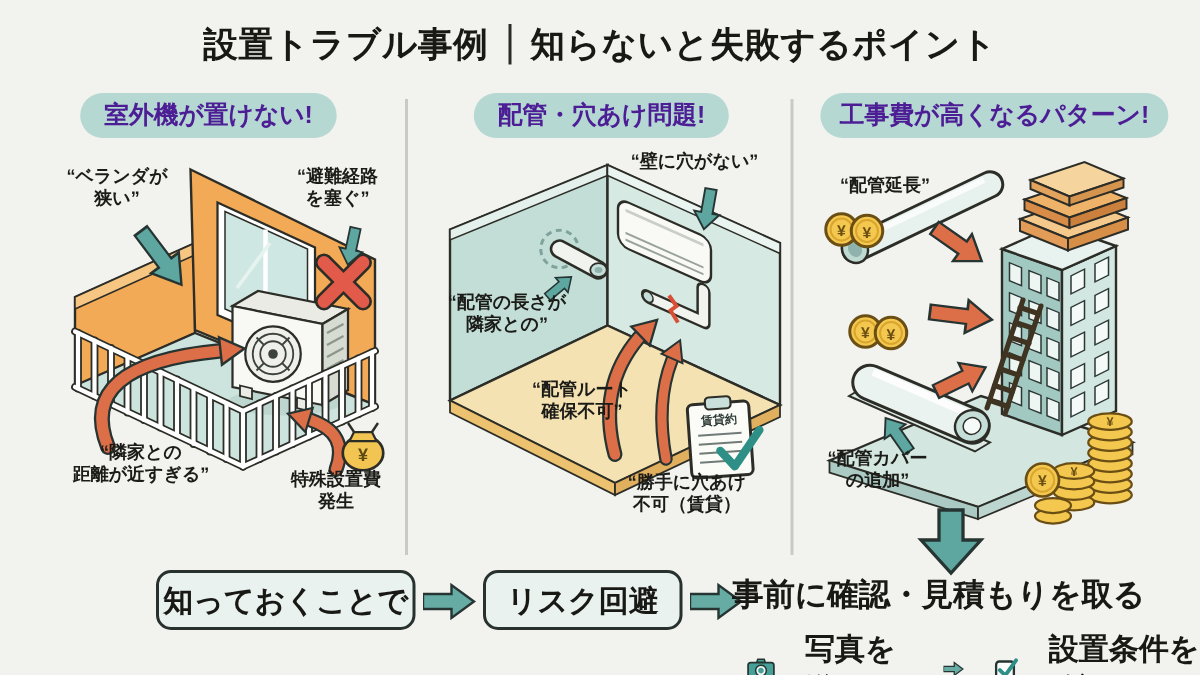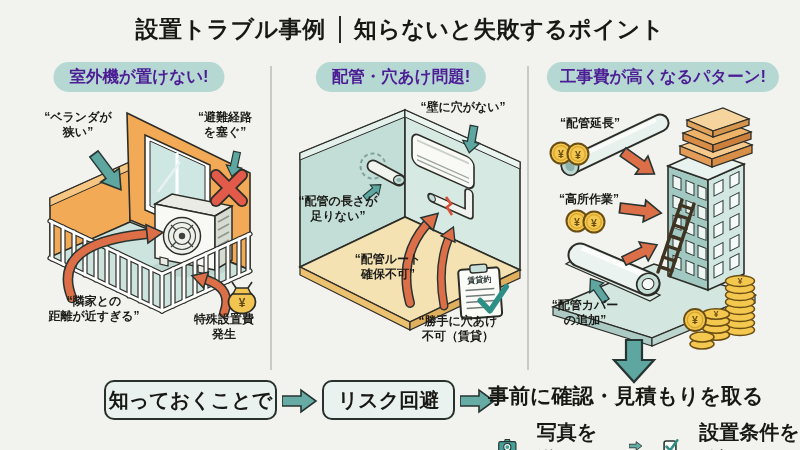--- a/index.html
+++ b/index.html
@@ -220,21 +220,21 @@
         <line x1="6" y1="21" x2="35" y2="21" stroke="#707b77" stroke-width="1.4"></line>
         <line x1="6" y1="27" x2="35" y2="27" stroke="#707b77" stroke-width="1.4"></line>
         <line x1="6" y1="33" x2="35" y2="33" stroke="#707b77" stroke-width="1.4"></line>
         <line x1="6" y1="39" x2="28" y2="39" stroke="#707b77" stroke-width="1.4"></line>
         <path d="M 20,32 L 29,43 L 47,20" fill="none" stroke="#2e8f87" stroke-width="5.5" stroke-linecap="round" stroke-linejoin="round"></path>
       </g>
     </svg>
     <div class="badge">配管・穴あけ問題!</div>
     <div class="lbl" style="left:124px;top:42px;width:126px">“壁に穴がない”</div>
     <div class="lbl" style="left:4px;top:136px;width:116px">“配管の長さが
-足りない”</div>
+隣家との”</div>
     <div class="lbl" style="left:52px;top:194px;width:120px">“配管ルート
 確保不可”</div>
     <div class="lbl" style="left:114px;top:256px;width:136px">“勝手に穴あけ
 不可（賃貸）</div>
   </div>
 
   <div class="panel" id="panel3">
     <svg class="ill" viewBox="0 0 266 326">
 
       <g>
@@ -359,21 +359,20 @@
       <use href="#barrow" transform="translate(93,94) rotate(35) scale(1.2,1.1)" fill="#dc6e48" stroke="#263432" stroke-width="1.4"></use>
       <use href="#barrow" transform="translate(90,150) rotate(7) scale(1.3,1.1)" fill="#dc6e48" stroke="#263432" stroke-width="1.4"></use>
       <use href="#barrow" transform="translate(94,203) rotate(-26) scale(1.15,1.05)" fill="#dc6e48" stroke="#263432" stroke-width="1.4"></use>
 
       <use href="#barrow" transform="translate(76,243) rotate(-125) scale(0.85)" fill="#5da7a0" stroke="#263432" stroke-width="1.5"></use>
 
       <polygon points="96,282 112,282 112,302 124,302 104,324 84,302 96,302" fill="#5da7a0" stroke="#263432" stroke-width="2.2"></polygon>
     </svg>
     <div class="badge" style="padding:4px 13px">工事費が高くなるパターン!</div>
     <div class="lbl" style="left:6px;top:58px;width:108px">“配管延長”</div>
-    <div class="lbl" style="left:4px;top:134px;width:110px">“高所作業”</div>
     <div class="lbl" style="left:2px;top:240px;width:106px">“配管カバー
 の追加”</div>
   </div>
 
   <div class="flow-box" style="left:104px;width:173px">知っておくことで</div>
   <svg class="flow-arrow" style="left:282px" width="36" height="26" viewBox="0 0 36 26">
     <polygon points="0,8 19,8 19,2 34,13 19,24 19,18 0,18" fill="#66aca4" stroke="#263432" stroke-width="1.6"></polygon>
   </svg>
   <div class="flow-box" style="left:322px;width:133px">リスク回避</div>
   <svg class="flow-arrow" style="left:460px" width="36" height="26" viewBox="0 0 36 26">

